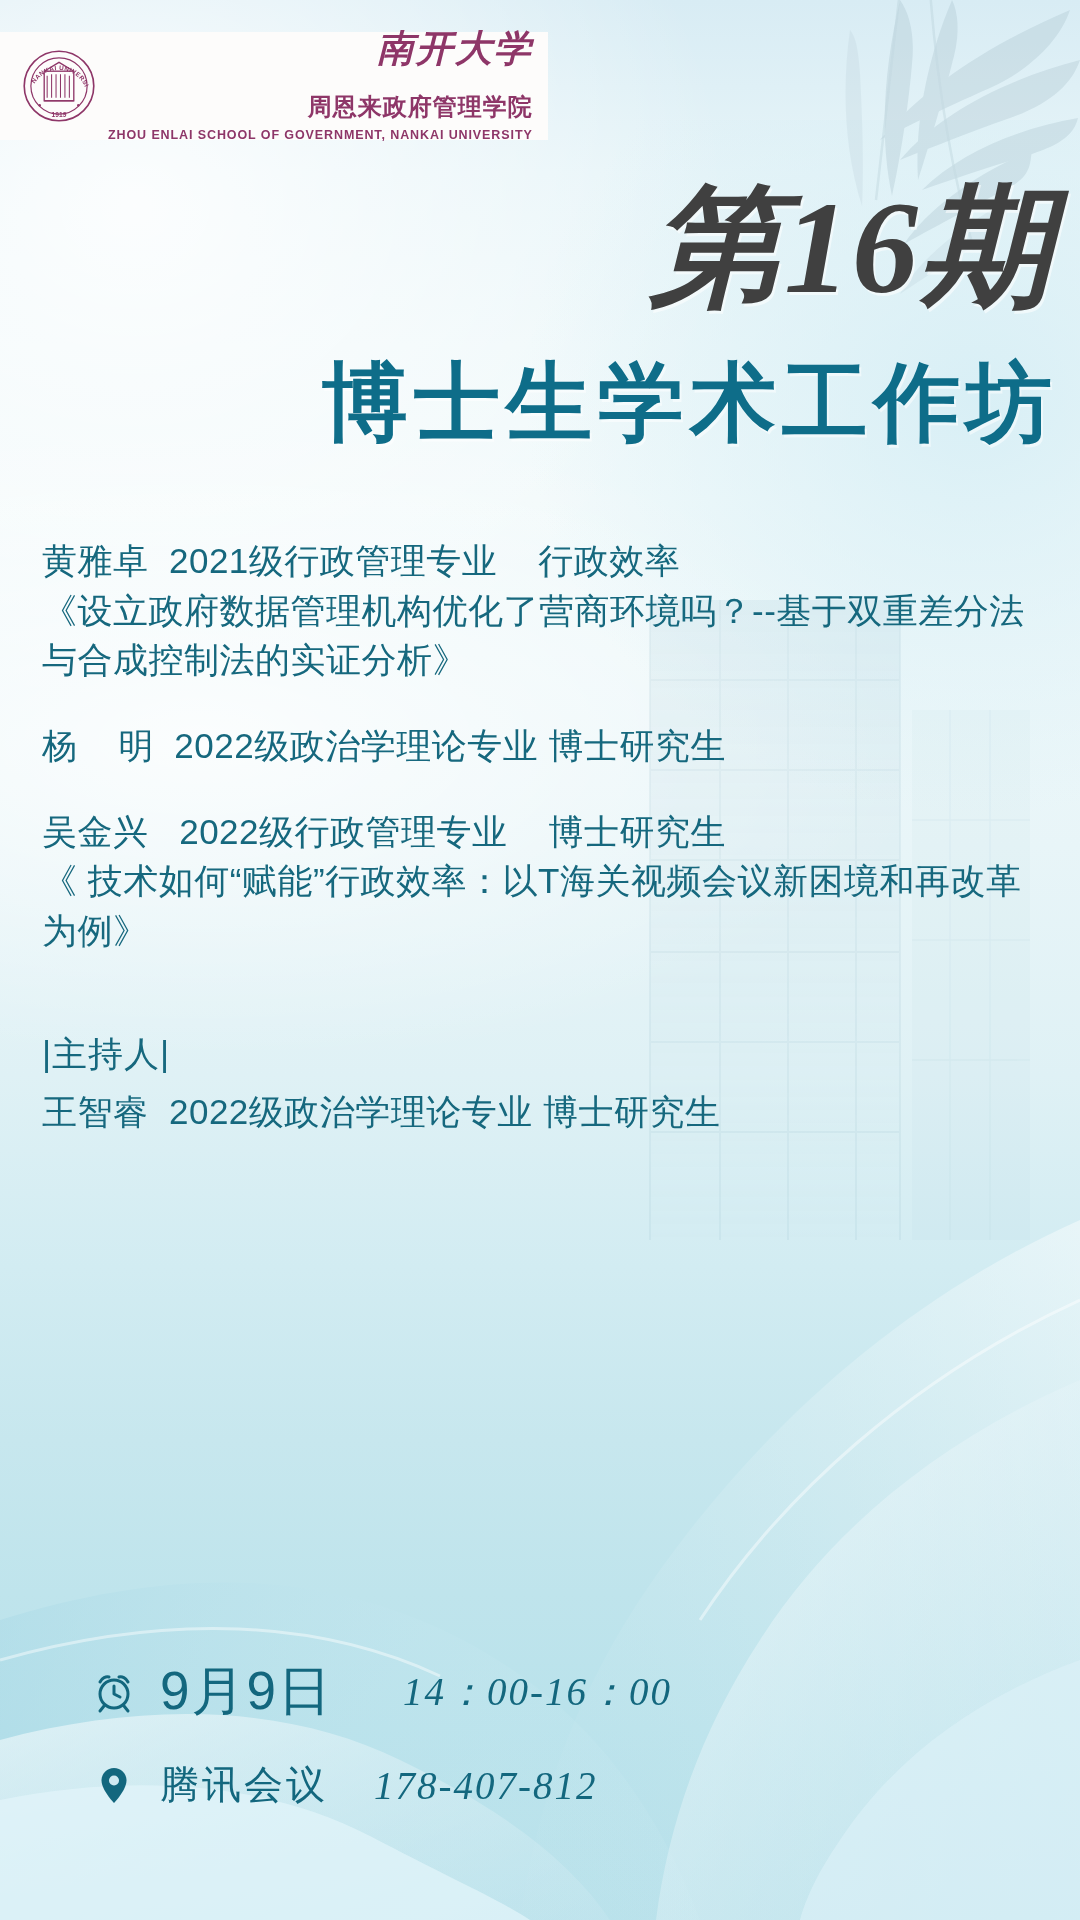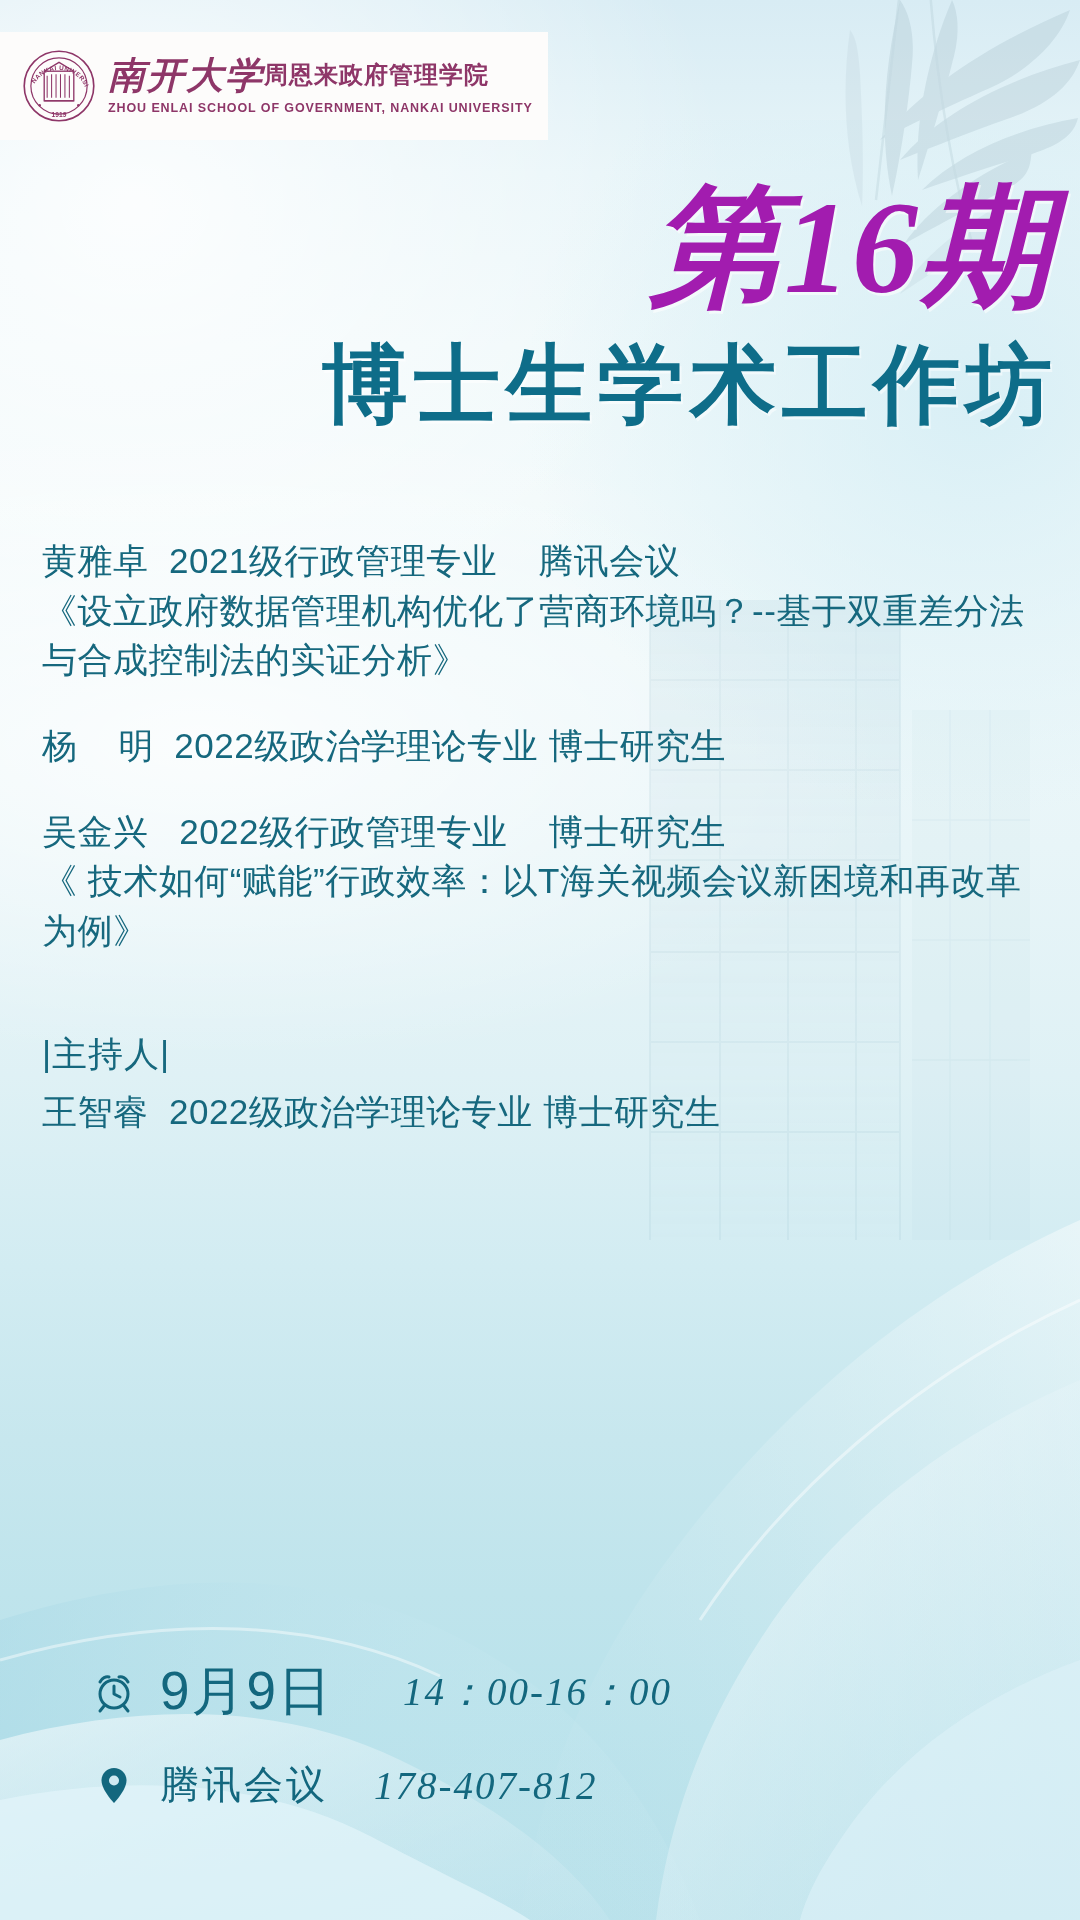--- a/index.html
+++ b/index.html
@@ -62,21 +62,21 @@
     position:absolute; left:0; top:32px;
     width:548px; height:108px;
     background:#fdfcfb;
     display:flex; align-items:center;
     padding-left:22px;
     z-index:5;
   }
   .logo-seal{ width:74px; height:74px; flex:0 0 74px; position:relative; }
   .logo-seal svg{ width:100%; height:100%; display:block; }
   .logo-textwrap{ margin-left:12px; display:flex; flex-direction:column; justify-content:center; }
-  .logo-row{ display:flex; align-items:center; gap:0; }
+  .logo-row{ display:flex; align-items:flex-end; gap:28px;flex-direction:column; }
   .logo-cn-main{
     font-family:"Liberation Serif","DejaVu Serif",serif;
     font-size:37px; font-weight:700; color:#8e3668;
     letter-spacing:2px; line-height:1; font-style:italic;
   }
   .logo-cn-sub{
     font-family:"Liberation Serif","DejaVu Serif",serif;
     font-size:24px; font-weight:700; color:#8e3668;
     letter-spacing:1px; line-height:1; padding-bottom:2px;
   }
@@ -84,27 +84,27 @@
     font-family:Liberation Sans, sans-serif;
     font-size:12.5px; font-weight:700; color:#8e3668;
     letter-spacing:.9px; margin-top:7px; white-space:nowrap;
   }
 
   
   .issue{
     position:absolute; right:26px; top:182px;
     font-family:"Liberation Serif","DejaVu Serif",serif;
     font-size:132px; font-weight:700; font-style:italic;
-    color:#a21caf; line-height:1; letter-spacing:2px;
+    color:#404040; line-height:1; letter-spacing:2px;
     text-shadow:2px 3px 0 rgba(255,255,255,.55);
     z-index:4;
   }
   .main-title{
-    position:absolute; right:22px; top:348px;
-    font-family:Liberation Mono, monospace;
+    position:absolute; right:22px; top:359px;
+    font-family:Liberation Sans, sans-serif;
     font-size:86px; font-weight:700;
     color:#0e6d89; line-height:1; letter-spacing:6px;
     text-shadow:2px 3px 0 rgba(255,255,255,.5);
     z-index:4;
   }
 
   
   .content{
     position:absolute; left:42px; top:536px; width:1000px;
     z-index:4; color:#16687e;
@@ -271,21 +271,21 @@
   </div>
 </div>
 
 <div class="issue">第16期</div>
 <div class="main-title">博士生学术工作坊</div>
 
 <div class="content">
 
 
   <div class="speaker-block">
-    <div class="sp-name">黄雅卓  2021级行政管理专业    腾讯会议</div>
+    <div class="sp-name">黄雅卓  2021级行政管理专业    行政效率</div>
     <div class="sp-title">《设立政府数据管理机构优化了营商环境吗？--基于双重差分法与合成控制法的实证分析》</div>
   </div>
 
   <div class="speaker-block">
     <div class="sp-name">杨    明  2022级政治学理论专业 博士研究生</div>
   </div>
 
   <div class="speaker-block">
     <div class="sp-name">吴金兴   2022级行政管理专业    博士研究生</div>
     <div class="sp-title">《 技术如何“赋能”行政效率：以T海关视频会议新困境和再改革为例》</div>

